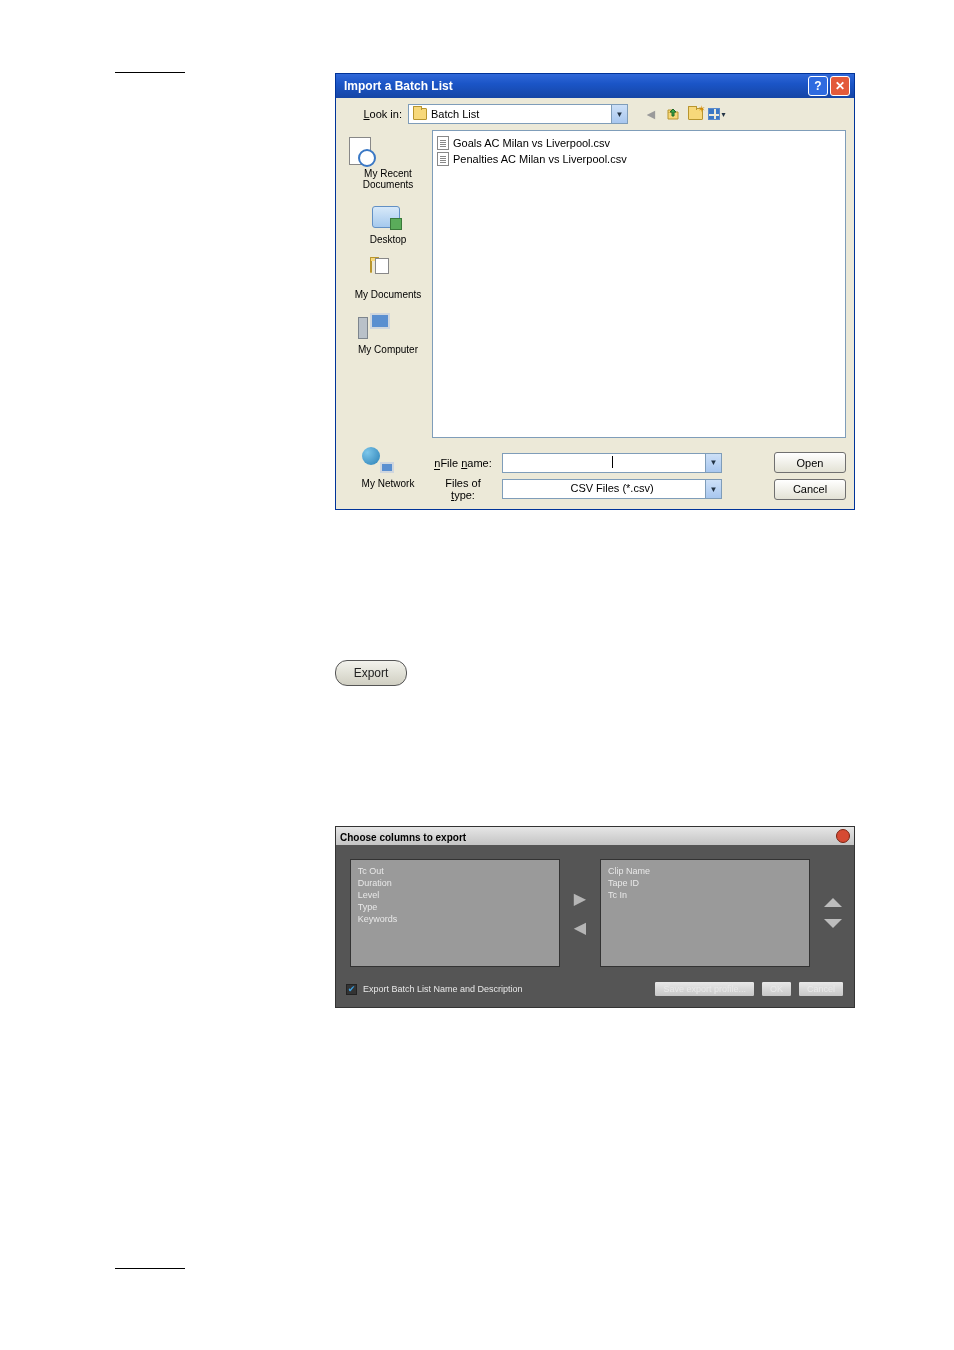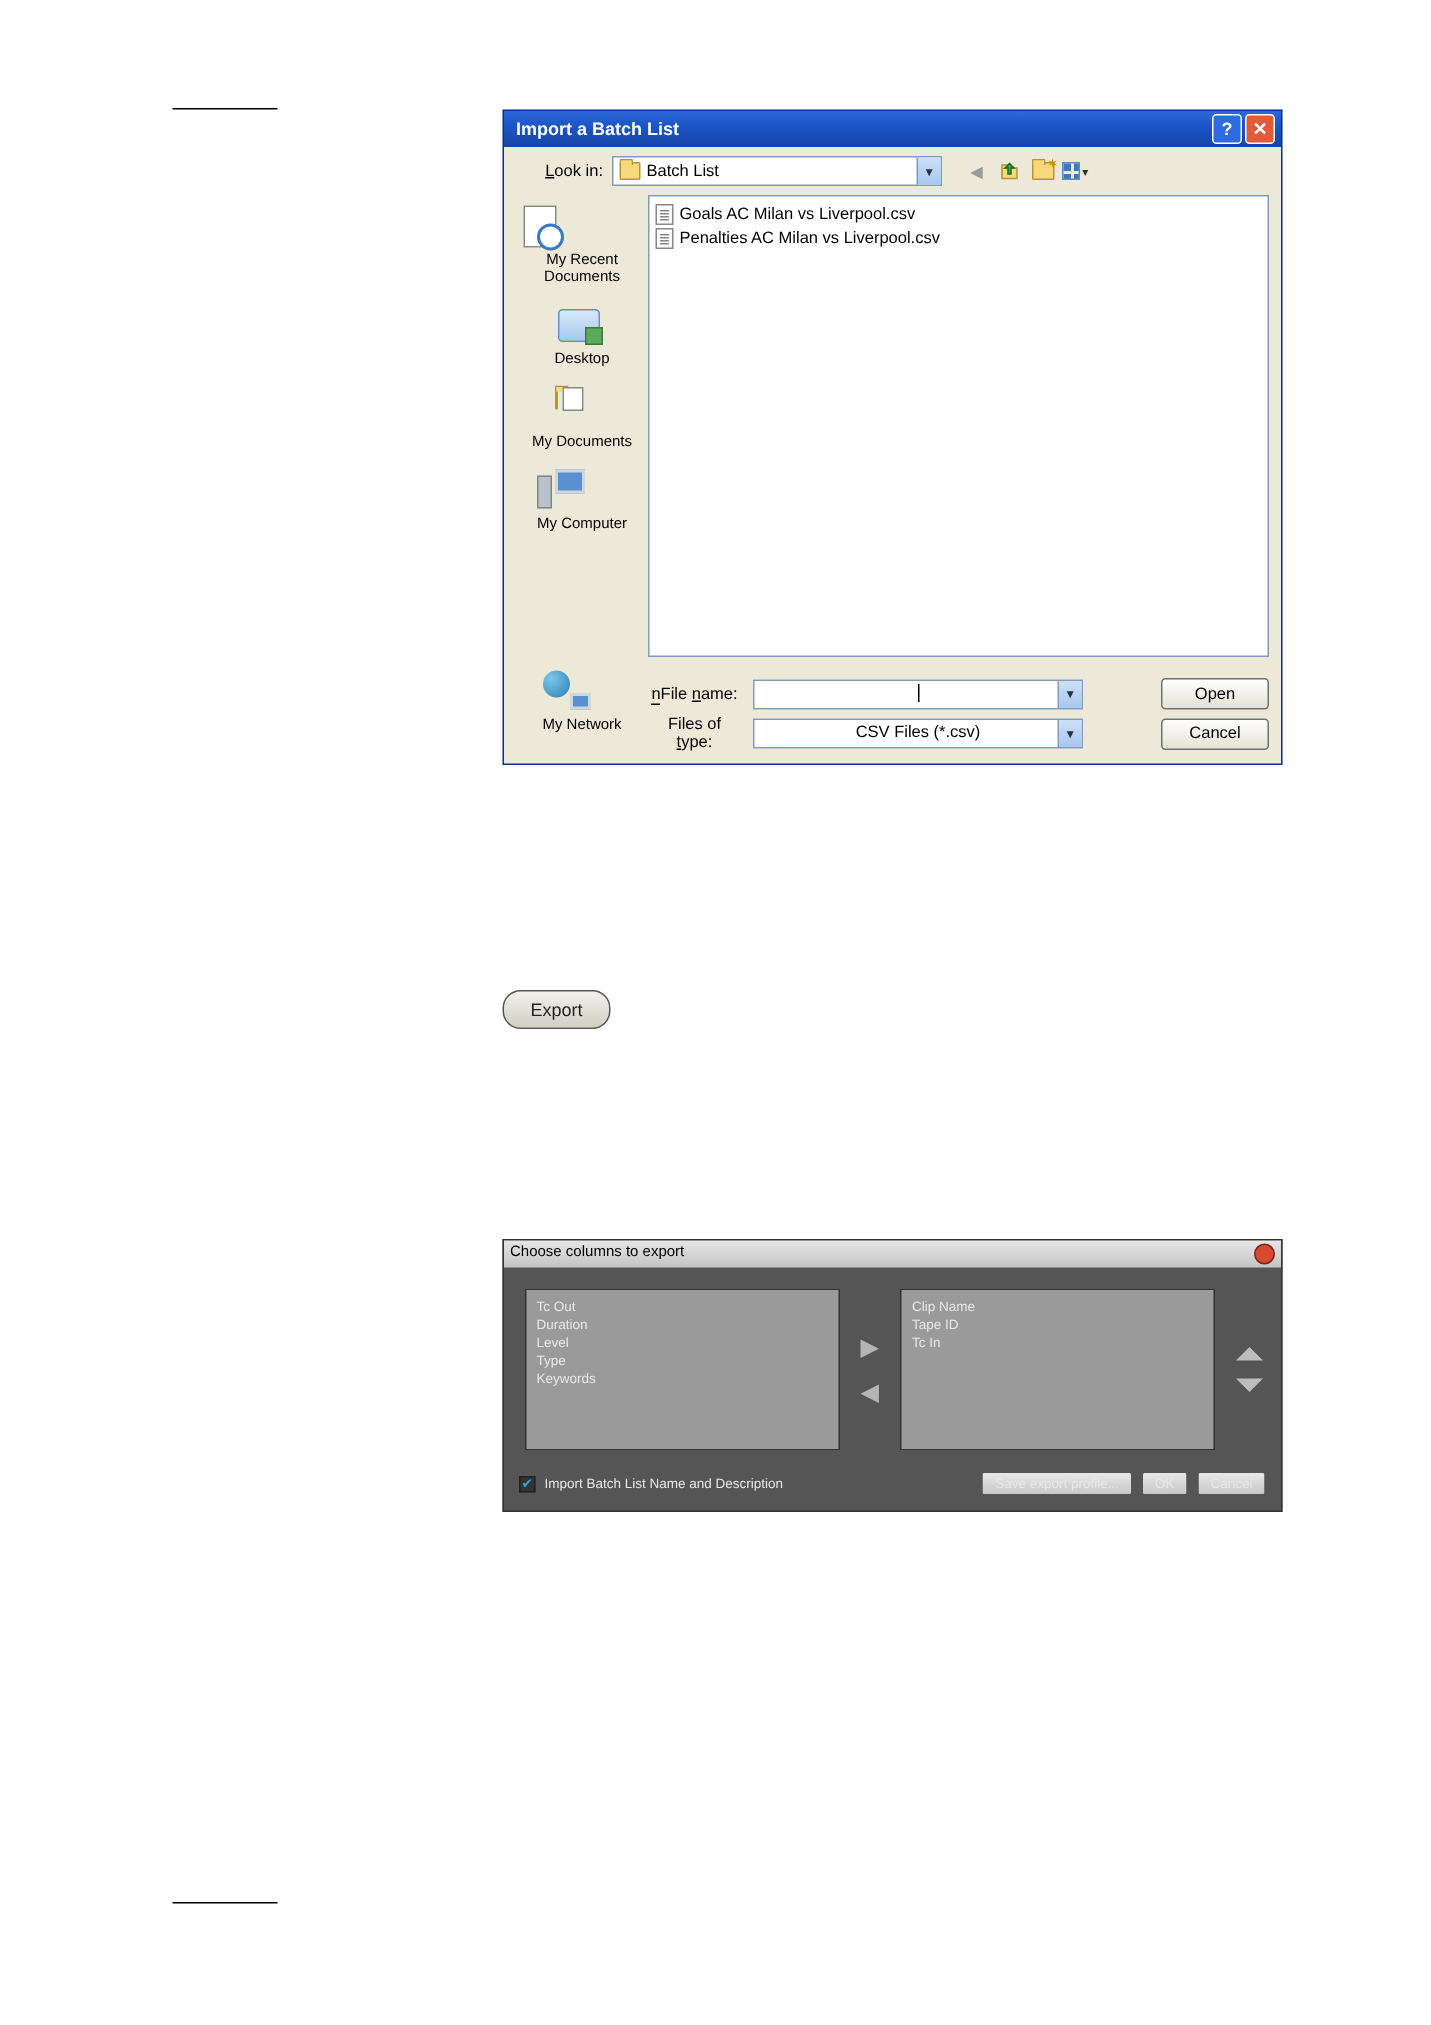--- a/index.html
+++ b/index.html
@@ -172,22 +172,22 @@
     margin-top: 140px;
     margin-left: 220px;
     width: 520px;
     background: #555;
     border: 1px solid #333;
   }
   .dk-title {
     background: linear-gradient(#e6e6e6, #c4c4c4);
     font-size: 10px;
     padding: 2px 4px;
-    font-weight: normal;
-    display: flex; align-items: flex-start;
+    font-weight: bold;
+    display: flex; align-items: flex-end;
   }
   .dk-title .spacer { flex: 1; }
   .dk-title .close {
     width: 14px; height: 14px;
     background: #d64a33;
     border-radius: 50%;
     border: 1px solid #7a2413;
   }
   .dk-body { padding: 14px 12px 8px 12px; display:flex; align-items:center; gap:10px;justify-content:flex-end; }
   .dk-list {
@@ -375,21 +375,21 @@
         <div>Tape ID</div>
         <div>Tc In</div>
       </div>
       <div class="dk-updown">
         <div class="dk-tri up"></div>
         <div class="dk-tri dn"></div>
       </div>
     </div>
     <div class="dk-footer">
       <span class="dk-check">✔</span>
-      <span>Import Batch List Name and Description</span>
+      <span>Export Batch List Name and Description</span>
       <span class="spacer"></span>
       <div class="dk-btn">Save export profile...</div>
       <div class="dk-btn">OK</div>
       <div class="dk-btn">Cancel</div>
     </div>
   </div>
 
   <hr class="hr-short bottom">
 
 </div>

